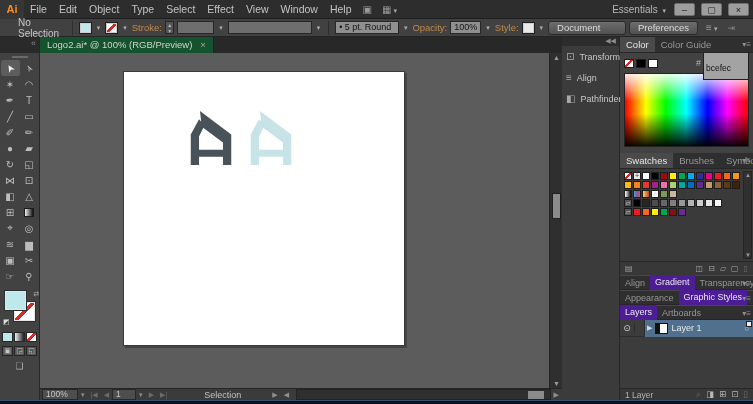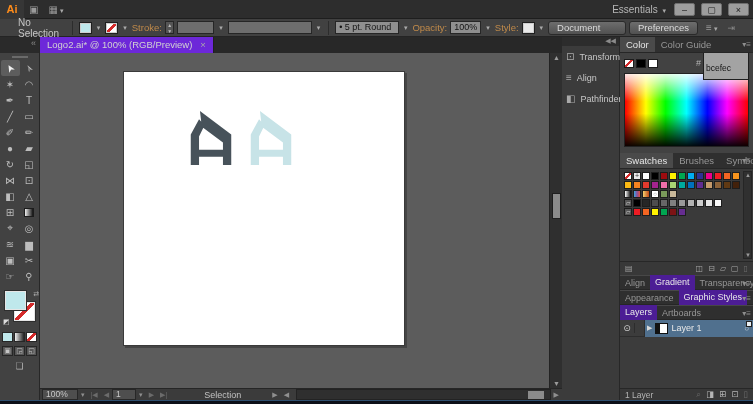--- a/index.html
+++ b/index.html
@@ -47,21 +47,21 @@
   .fs-fill{position:absolute;left:3px;top:1px;width:21px;height:19px;background:#bfe8ec;border:1px solid #e6e6e6;box-shadow:0 0 0 1px #2e2e2e;}
   .fs-default{position:absolute;left:1px;bottom:2px;font-size:7px;color:#ddd;}
   .fs-swap{position:absolute;right:1px;top:0;font-size:7px;color:#aaa;}
   .mode-row{display:flex;gap:1px;justify-content:center;margin-top:4px;}
   .mode-btn{width:11px;height:10px;background:#565656;border:1px solid #262626;display:flex;align-items:center;justify-content:center;font-size:7px;color:#c5c5c5;}
   .screen-mode{text-align:center;color:#b5b5b5;font-size:9px;margin-top:5px;}
 
   
   .center{width:522px;display:flex;flex-direction:column;}
   .tabrow-doc{height:16px;background:#282828;display:flex;align-items:flex-end;}
-  .doc-tab{height:16px;background:#6d28d9;color:#d2d2d2;font-size:9.5px;line-height:16px;padding:0 7px;display:flex;gap:8px;border-right:1px solid #202020;}
+  .doc-tab{height:16px;background:#14532d;color:#d2d2d2;font-size:9.5px;line-height:16px;padding:0 7px;display:flex;gap:8px;border-right:1px solid #202020;}
   .doc-close{color:#aaa;}
   .canvasrow{flex:1;display:flex;position:relative;}
   .pasteboard{flex:1;background:#5c5c5c;position:relative;overflow:hidden;}
   .artboard{position:absolute;left:83px;top:18px;width:282px;height:275px;background:#fff;border:1px solid #3a3a3a;box-shadow:2px 2px 0 rgba(0,0,0,.25);}
   .logo{position:absolute;}
   .vscroll{width:13px;background:#2f2f2f;border-left:1px solid #232323;position:relative;}
   .vs-arrow{position:absolute;left:0;width:13px;text-align:center;color:#9a9a9a;font-size:7px;}
   .vs-thumb{position:absolute;left:2px;top:140px;width:9px;height:26px;background:#8b8b8b;border:1px solid #1f1f1f;}
 
   
@@ -127,20 +127,31 @@
 
   .bottomstrip{position:absolute;left:0;right:0;bottom:0;height:4px;background:#0c1018;border-top:1px solid #2f5070;}
 </style>
 </head>
 <body>
 
 <div id="app">
 
   <div class="menubar">
     <div class="ai-logo">Ai</div>
+    <div id="menu-row" style="display:flex">
+        <span class="menu-item">File</span>
+        <span class="menu-item">Edit</span>
+        <span class="menu-item">Object</span>
+        <span class="menu-item">Type</span>
+        <span class="menu-item">Select</span>
+        <span class="menu-item">Effect</span>
+        <span class="menu-item">View</span>
+        <span class="menu-item">Window</span>
+        <span class="menu-item">Help</span>
+      </div>
     <span class="mb-icon">▣</span>
     <span class="mb-icon"><span>▦</span><span class="dd">▾</span></span>
     <div class="mb-right">
       <span class="workspace"><span>Essentials</span> <span class="dd">▾</span></span>
       <span class="win-btn">–</span>
       <span class="win-btn">▢</span>
       <span class="win-btn">×</span>
     </div>
   </div>
 

